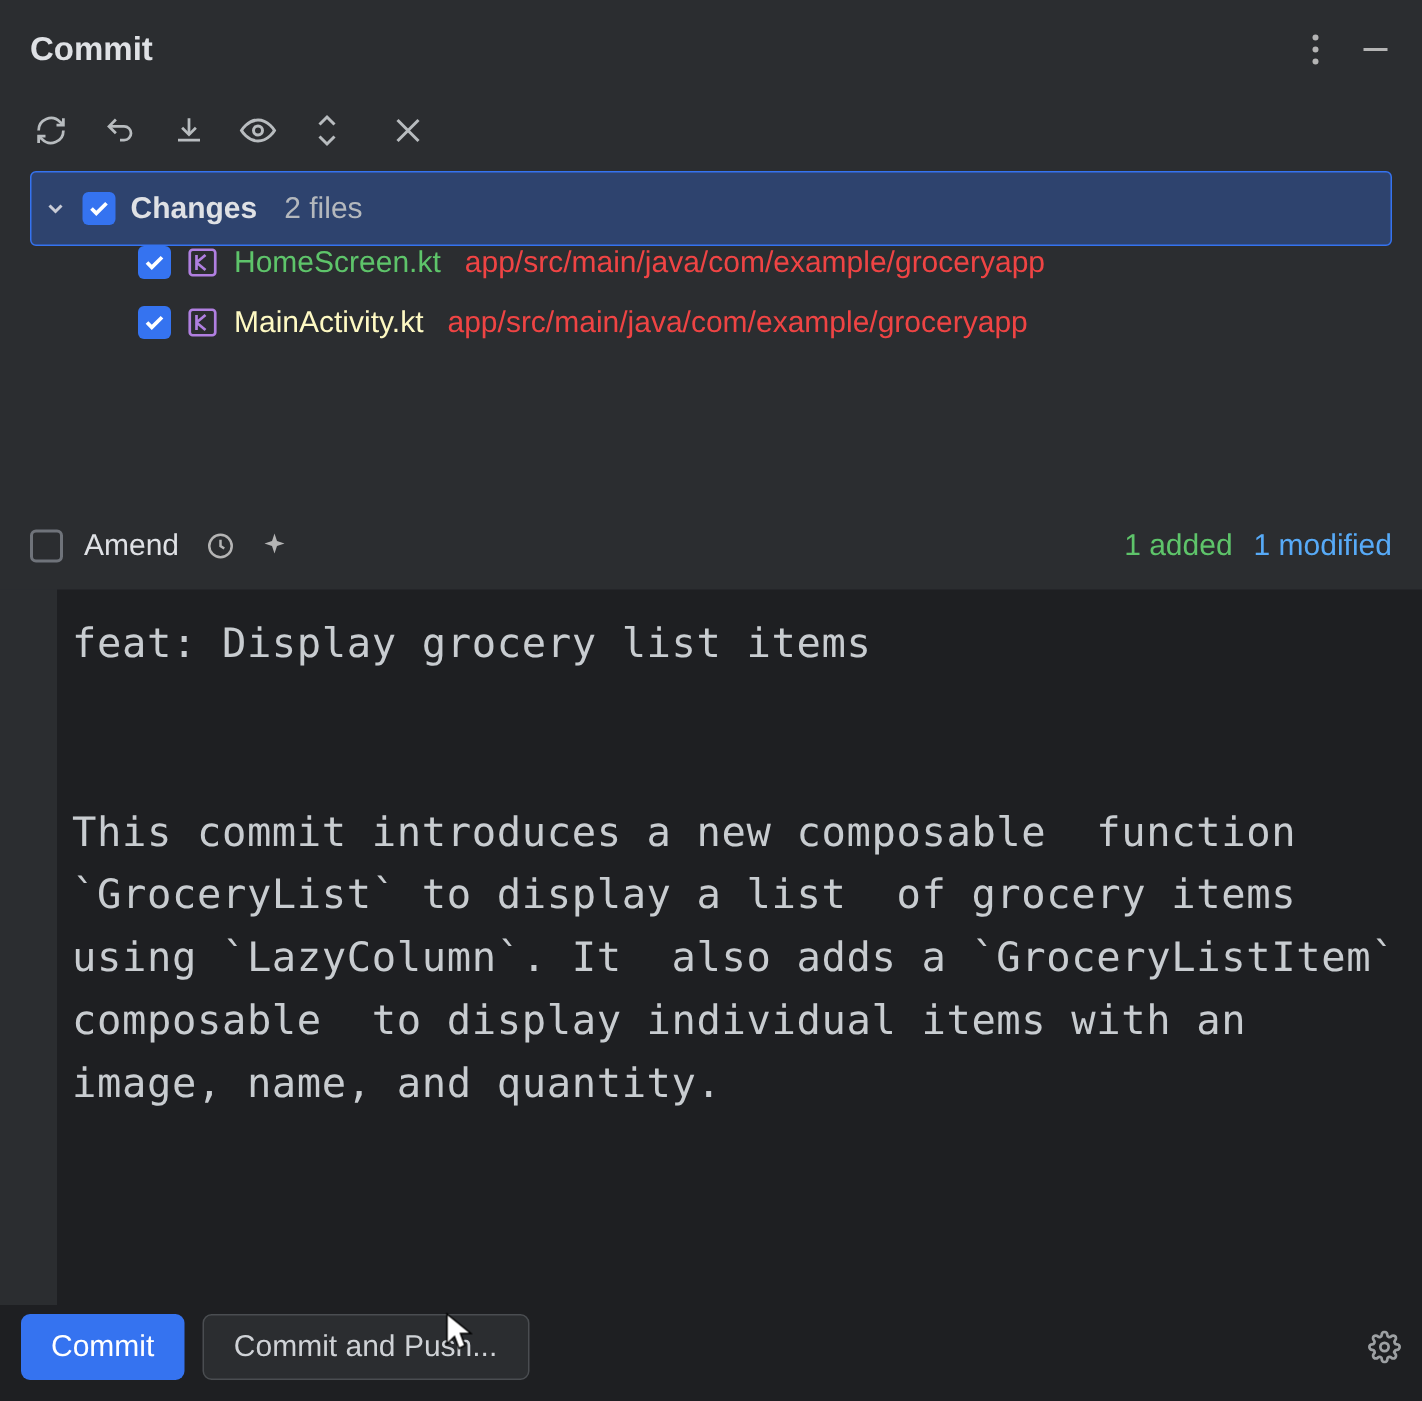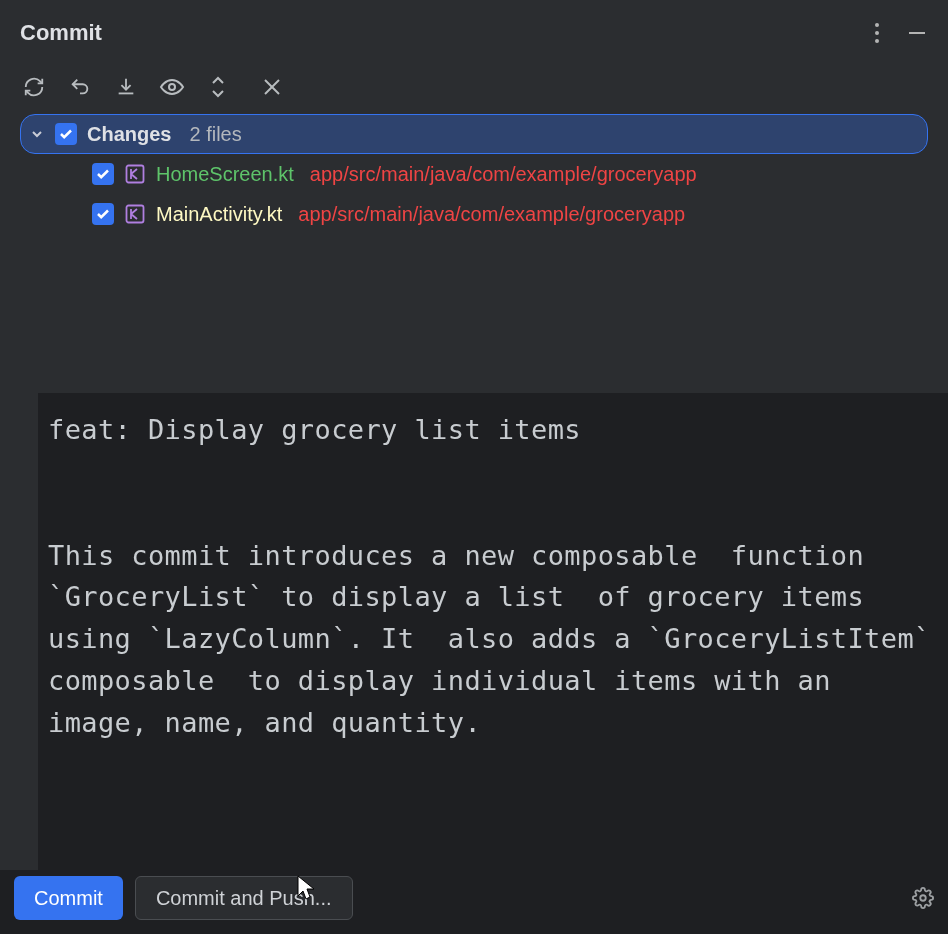--- a/index.html
+++ b/index.html
@@ -42,41 +42,41 @@
     align-items: center;
     gap: 18px;
     padding: 0 20px 6px 20px;
   }
   .toolbar .icon-btn { width: 28px; height: 28px; color: #b8bcbf; }
   
   .tree { padding: 0 20px; }
   .tree-header {
     background: #2e436e;
     border: 1px solid #3573f0;
-    border-radius: 15px;
-    height: 40px;
+    border-radius: 4px;
+    height: 50px;
     display: flex;
     align-items: center;
     gap: 10px;
     padding: 0 8px;
   }
   .chev { color: #c9ccd6; display:inline-flex; }
   .cbox {
     width: 22px; height: 22px;
     background: #3573f0;
     border-radius: 4px;
     display: inline-flex; align-items: center; justify-content: center;
     color: #fff;
     flex-shrink: 0;
   }
   .cbox svg { width: 16px; height: 16px; }
   .tree-header .label { color: #dfe1e5; font-size: 20px; font-weight: 700; }
   .tree-header .count { color: #b4b8bd; font-size: 20px; font-weight: 400; margin-left: 8px; }
   .tree-row {
-    display: flex; align-items: center; gap: 10px;
+    display: flex; gap: 10px;
     height: 40px; padding-left: 72px;
   }
   .kt-icon {
     width: 22px; height: 22px;
     display: inline-flex; align-items: center; justify-content: center;
     color: #b07fe0; flex-shrink:0;
   }
   .fname { font-size: 20px; }
   .fname.added { color: #5ec46a; }
   .fname.modified { color: #fef9c3; }
@@ -267,20 +267,40 @@
           <svg width="20" height="20" viewBox="0 0 20 20" fill="none" stroke="currentColor" stroke-width="1.8">
               <rect x="1.5" y="1.5" width="17" height="17" rx="2"></rect>
               <path d="M6 5v10 M6 10l6-5 M6 10l6 5"></path>
             </svg>
         </span>
         <span class="fname modified">MainActivity.kt</span>
         <span class="fpath">app/src/main/java/com/example/groceryapp</span>
       </div>
     </div>
 
+    <div class="amend-row" style="margin-top:auto">
+      <span class="cbox-empty"></span>
+      <span class="amend-label">Amend</span>
+      <span class="amend-icons">
+        <span class="icon-btn">
+          <svg width="20" height="20" viewBox="0 0 24 24" fill="none" stroke="currentColor" stroke-width="2">
+              <circle cx="12" cy="12" r="9"></circle>
+              <path d="M12 7v5l3 2"></path>
+            </svg>
+        </span>
+        <span class="icon-btn">
+          <svg width="20" height="20" viewBox="0 0 24 24" fill="currentColor">
+              <path d="M12 2l2 6 6 2-6 2-2 6-2-6-6-2 6-2z"></path>
+            </svg>
+        </span>
+      </span>
+      <span class="spacer"></span>
+      <span class="stat-added">1 added</span>
+      <span class="stat-modified">1 modified</span>
+    </div>
   </div>
 
   <div class="editor-block">
     <textarea class="msg-area" style="">feat: Display grocery list items
 
 
 This commit introduces a new composable  function `GroceryList` to display a list  of grocery items using `LazyColumn`. It  also adds a `GroceryListItem` composable  to display individual items with an  image, name, and quantity.</textarea>
   </div>
 
   <div class="footer">

